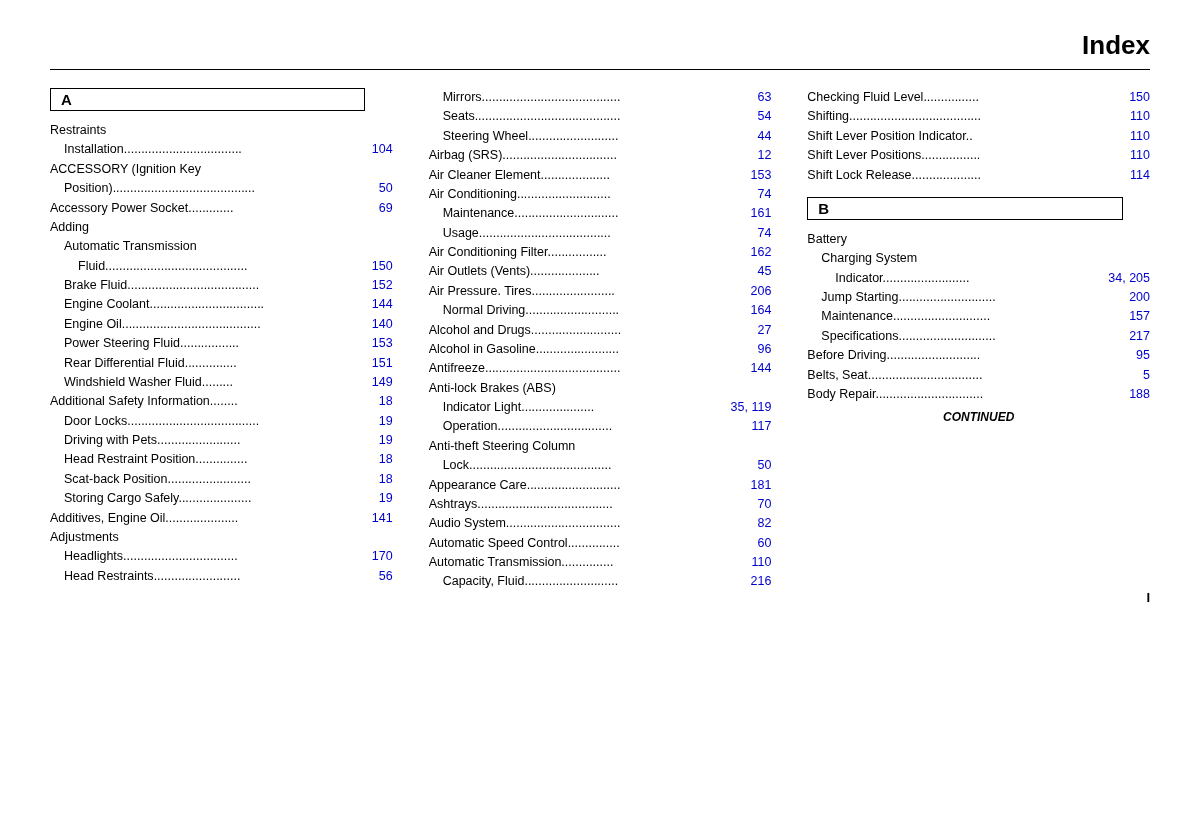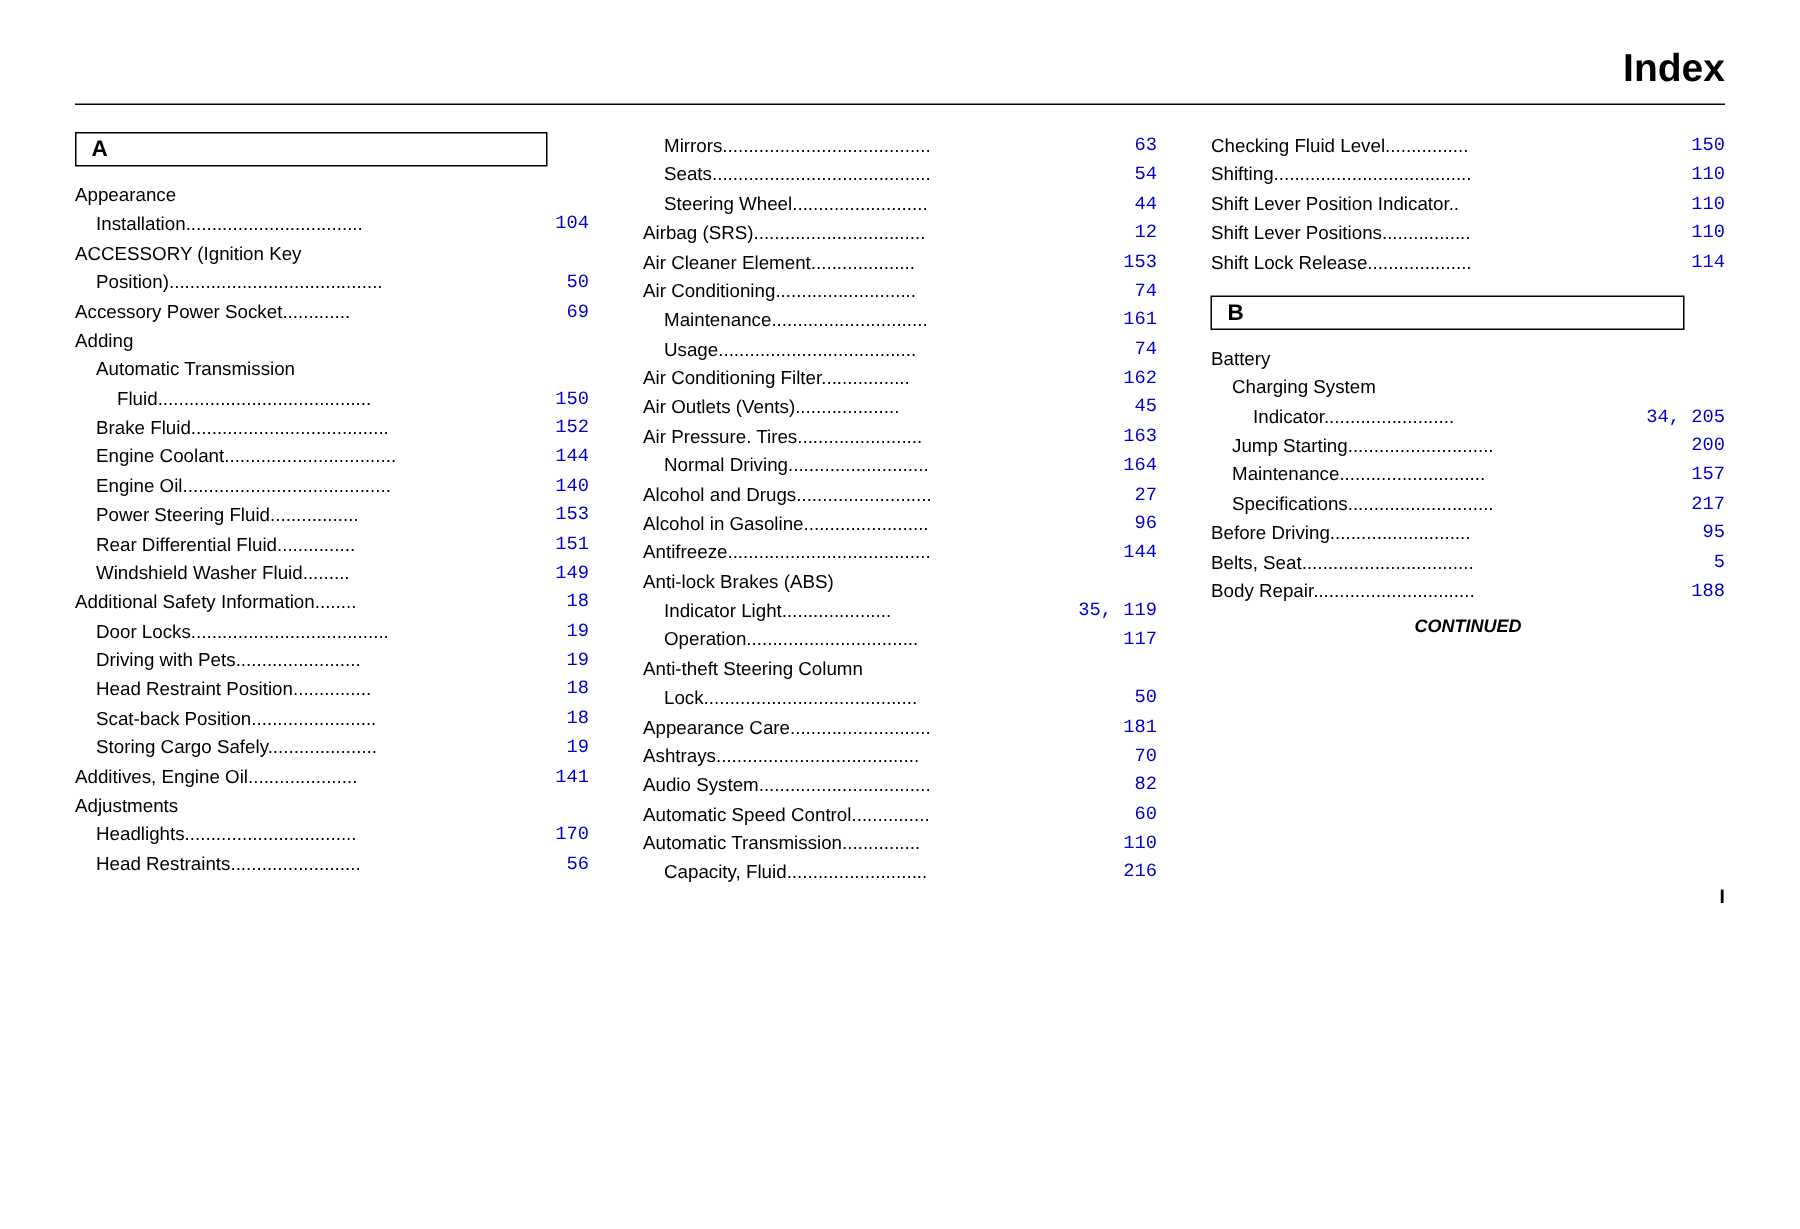--- a/index.html
+++ b/index.html
@@ -63,21 +63,20 @@
     }
     .entry-left {
       flex: 1;
       font-size: 12.5px;
     }
     .entry-right {
       font-size: 12.5px;
       color: #0000cc;
       white-space: nowrap;
       margin-left: 2px;
-      font-family: Liberation Mono, monospace;
     }
     .continued {
       font-style: italic;
       font-size: 12px;
       font-weight: bold;
       text-align: center;
       margin-top: 6px;
     }
     .page-num-right {
       text-align: right;
@@ -94,21 +93,21 @@
 <div class="page">
   <div class="page-title">Index</div>
 
   <div class="columns">
 
     <div class="col">
       <div class="section-letter">A</div>
       <div>
 
         <div class="entry-line">
-          <span class="entry-left">Appearance</span>
+          <span class="entry-left">Restraints</span>
         </div>
         <div class="entry-line">
           <span class="entry-left indent1">Installation<span class="entry-dots">..................................</span></span>
           <span class="entry-right">104</span>
         </div>
         <div class="entry-line">
           <span class="entry-left">ACCESSORY  (Ignition Key</span>
         </div>
         <div class="entry-line">
           <span class="entry-left indent1">Position)<span class="entry-dots">.........................................</span></span>
@@ -231,21 +230,21 @@
         <div class="entry-line">
           <span class="entry-left">Air Conditioning Filter<span class="entry-dots">.................</span></span>
           <span class="entry-right">162</span>
         </div>
         <div class="entry-line">
           <span class="entry-left">Air Outlets  (Vents)<span class="entry-dots">....................</span></span>
           <span class="entry-right">45</span>
         </div>
         <div class="entry-line">
           <span class="entry-left">Air Pressure. Tires<span class="entry-dots">........................</span></span>
-          <span class="entry-right">163</span>
+          <span class="entry-right">206</span>
         </div>
         <div class="entry-line">
           <span class="entry-left indent1">Normal Driving<span class="entry-dots">...........................</span></span>
           <span class="entry-right">164</span>
         </div>
         <div class="entry-line">
           <span class="entry-left">Alcohol and Drugs<span class="entry-dots">..........................</span></span>
           <span class="entry-right">27</span>
         </div>
         <div class="entry-line">

